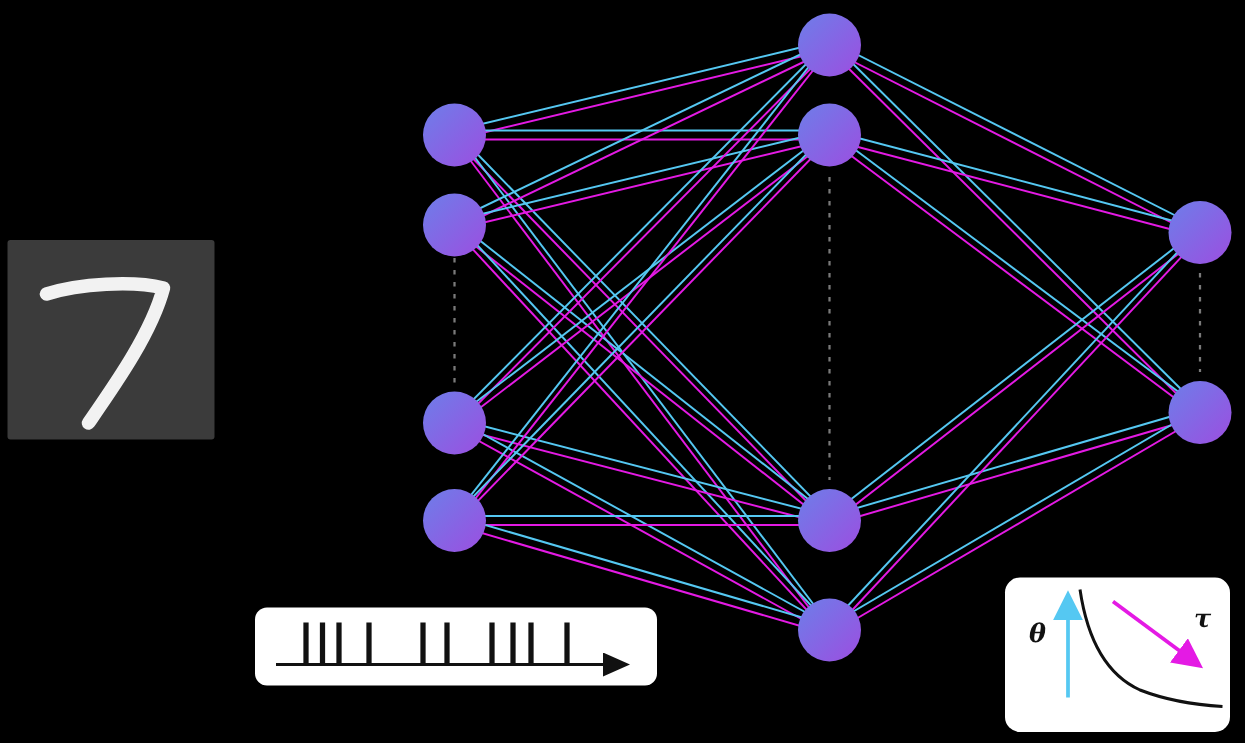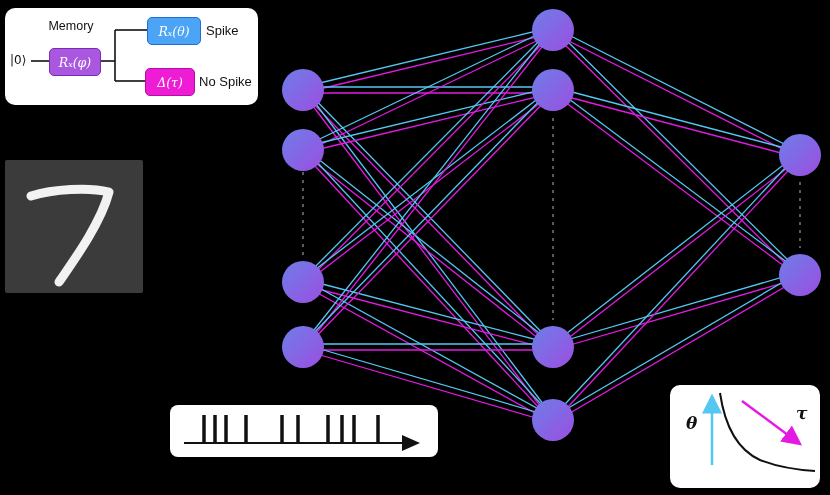--- a/index.html
+++ b/index.html
@@ -108,42 +108,20 @@
       <circle cx="303" cy="282" r="21" fill="url(#nodeGrad)"></circle>
       <circle cx="303" cy="347" r="21" fill="url(#nodeGrad)"></circle>
       <circle cx="553" cy="30" r="21" fill="url(#nodeGrad)"></circle>
       <circle cx="553" cy="90" r="21" fill="url(#nodeGrad)"></circle>
       <circle cx="553" cy="347" r="21" fill="url(#nodeGrad)"></circle>
       <circle cx="553" cy="420" r="21" fill="url(#nodeGrad)"></circle>
       <circle cx="800" cy="155" r="21" fill="url(#nodeGrad)"></circle>
       <circle cx="800" cy="275" r="21" fill="url(#nodeGrad)"></circle>
     </svg>
 
-  <div class="panel circuit">
-    <svg class="wires" width="253" height="97">
-      <line class="wire" x1="26" y1="53" x2="44" y2="53"></line>
-      <line class="wire" x1="94" y1="53" x2="110" y2="53"></line>
-      <line class="wire" x1="110" y1="22" x2="110" y2="73"></line>
-      <line class="wire" x1="110" y1="22" x2="142" y2="22"></line>
-      <line class="wire" x1="110" y1="73" x2="140" y2="73"></line>
-    </svg>
-    <div class="memory-label">Memory</div>
-    <div class="ket">|0⟩</div>
-    <div class="gate gate-phi">
-      <span>Rₓ(φ)</span>
-    </div>
-    <div class="gate gate-theta">
-      <span>Rₓ(θ)</span>
-    </div>
-    <div class="gate gate-tau">
-      <span>Δ(τ)</span>
-    </div>
-    <div class="branch-label branch-spike">Spike</div>
-    <div class="branch-label branch-nospike">No Spike</div>
-  </div>
 
   <div class="panel mnist">
     <svg width="138" height="133">
       <path d="M 26,36 C 48,29 84,27 104,32 C 96,62 72,96 54,122" fill="none" stroke="#f2f2f2" stroke-width="9" stroke-linecap="round" stroke-linejoin="round"></path>
     </svg>
   </div>
 
   <div class="panel spike-train">
     <svg id="spike-svg" width="268" height="52">
       <defs>

